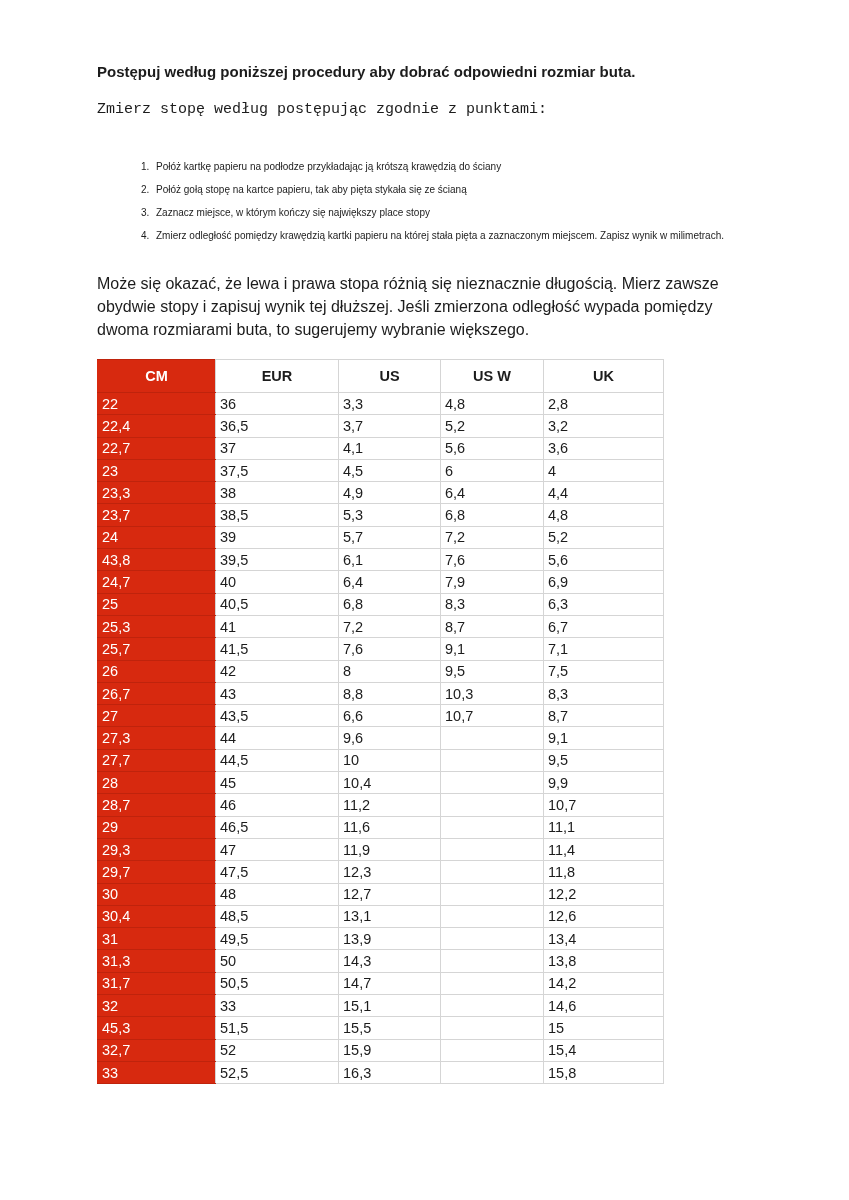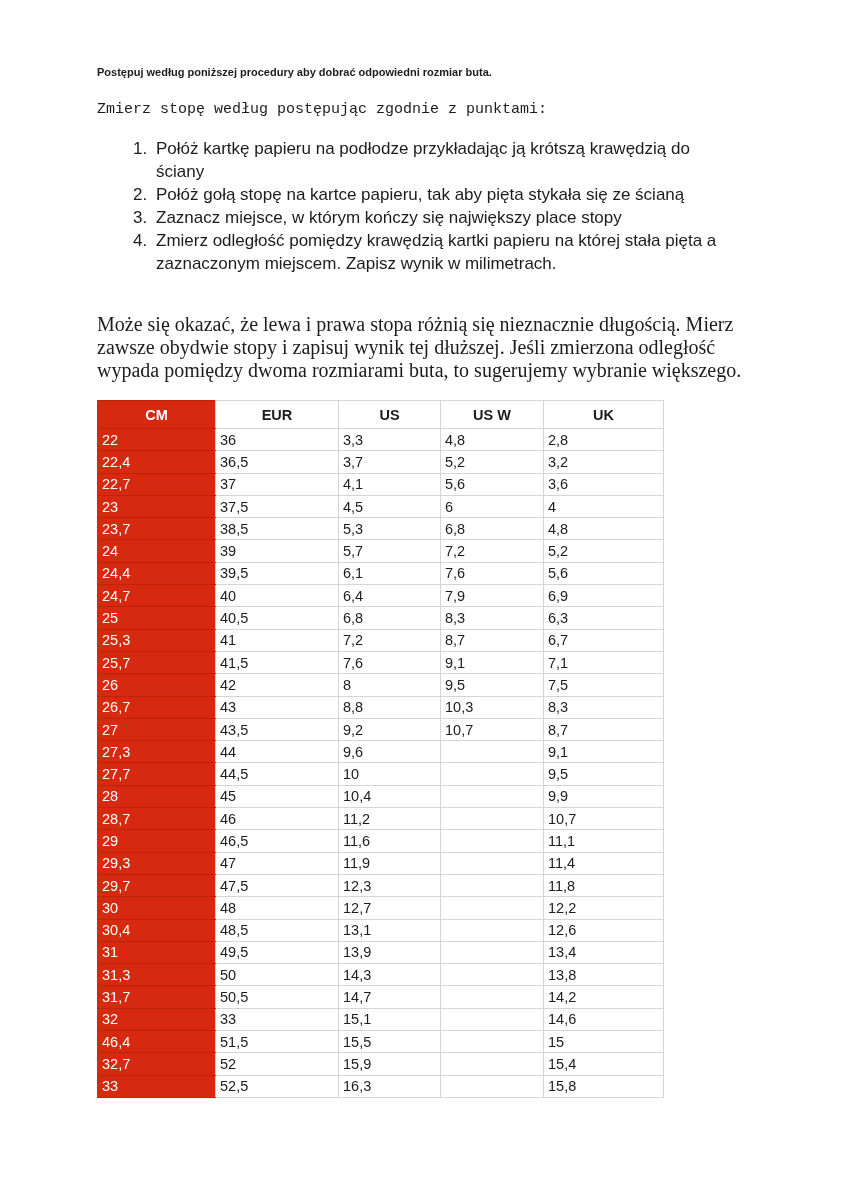--- a/index.html
+++ b/index.html
@@ -17,45 +17,44 @@
     font-family: "Liberation Sans", sans-serif;
     color: var(--text);
     position: relative;
     overflow: hidden;
   }
   .content {
     padding: 62px 84px 0 97px;
   }
   .title {
     font-weight: bold;
-    font-size: 11px;
+    font-size: 15px;
     line-height: 20px;
   }
   .intro {
     font-size: 15px;
     line-height: 20px;
     margin-top: 18px;
     font-family: Liberation Mono, monospace;
   }
   ol.steps {
-    margin-top: 17px;
+    margin-top: 35px;
     padding-left: 55px;
-    font-size: 17px;
+    font-size: 10px;
     line-height: 23px;
     max-width: 640px;
   }
   ol.steps li {
     padding-left: 4px;
   }
   .note {
-    font-size: 20px;
+    font-size: 16px;
     line-height: 23px;
-    margin-top: 38px;
+    margin-top: 25px;
     max-width: 668px;
-    font-family: Liberation Serif, serif;
   }
   table.size-table {
     margin-top: 18px;
     border-collapse: collapse;
     table-layout: fixed;
     width: 566px;
     font-size: 14.5px;
   }
   table.size-table th,
   table.size-table td {
@@ -63,24 +62,24 @@
     height: 22.3px;
     padding: 0 2px 0 4px;
     white-space: nowrap;
     overflow: hidden;
     text-align: left;
     vertical-align: middle;
     background: #ffffff;
     font-weight: normal;
   }
   table.size-table thead th {
-    height: 28px;
+    height: 20px;
     text-align: center;
     font-weight: bold;
-    padding: 1px;
+    padding: 8px;
   }
   table.size-table th.cm,
   table.size-table td.cm {
     background: var(--red);
     color: #ffffff;
     border-top-color: var(--red-dark);
     border-bottom-color: var(--red-dark);
     border-left-color: var(--red);
   }
   table.size-table td.cm { border-right-color: var(--grid); margin-top: 42px; }
@@ -145,35 +144,42 @@
             <td>3,6</td>
           </tr>
           <tr>
             <td class="cm">23</td>
             <td>37,5</td>
             <td>4,5</td>
             <td>6</td>
             <td>4</td>
           </tr>
           <tr>
+            <td class="cm">23,3</td>
+            <td>38</td>
+            <td>4,9</td>
+            <td>6,4</td>
+            <td>4,4</td>
+          </tr>
+          <tr>
             <td class="cm">23,7</td>
             <td>38,5</td>
             <td>5,3</td>
             <td>6,8</td>
             <td>4,8</td>
           </tr>
           <tr>
             <td class="cm">24</td>
             <td>39</td>
             <td>5,7</td>
             <td>7,2</td>
             <td>5,2</td>
           </tr>
           <tr>
-            <td class="cm">24,4</td>
+            <td class="cm">43,8</td>
             <td>39,5</td>
             <td>6,1</td>
             <td>7,6</td>
             <td>5,6</td>
           </tr>
           <tr>
             <td class="cm">24,7</td>
             <td>40</td>
             <td>6,4</td>
             <td>7,9</td>
@@ -210,21 +216,21 @@
           <tr>
             <td class="cm">26,7</td>
             <td>43</td>
             <td>8,8</td>
             <td>10,3</td>
             <td>8,3</td>
           </tr>
           <tr>
             <td class="cm">27</td>
             <td>43,5</td>
-            <td>9,2</td>
+            <td>6,6</td>
             <td>10,7</td>
             <td>8,7</td>
           </tr>
           <tr>
             <td class="cm">27,3</td>
             <td>44</td>
             <td>9,6</td>
             <td></td>
             <td>9,1</td>
           </tr>
@@ -306,21 +312,21 @@
             <td>14,2</td>
           </tr>
           <tr>
             <td class="cm">32</td>
             <td>33</td>
             <td>15,1</td>
             <td></td>
             <td>14,6</td>
           </tr>
           <tr>
-            <td class="cm">46,4</td>
+            <td class="cm">45,3</td>
             <td>51,5</td>
             <td>15,5</td>
             <td></td>
             <td>15</td>
           </tr>
           <tr>
             <td class="cm">32,7</td>
             <td>52</td>
             <td>15,9</td>
             <td></td>

